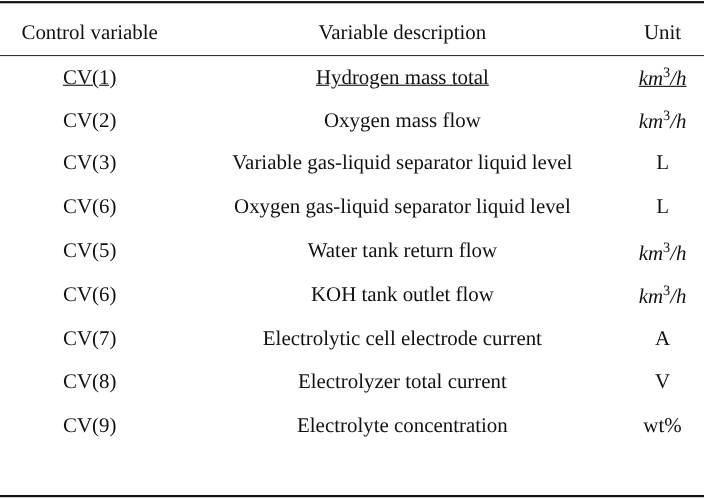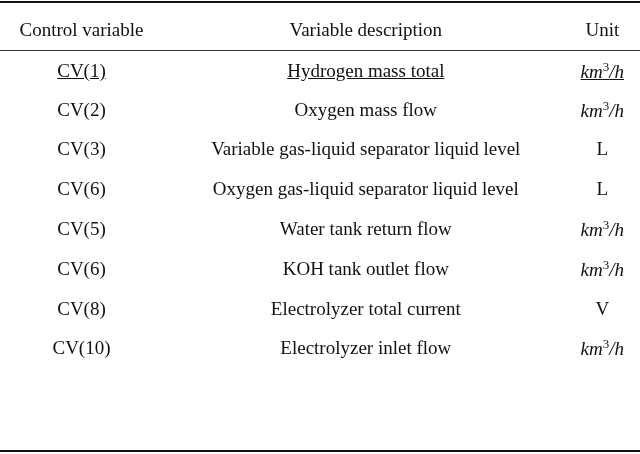--- a/index.html
+++ b/index.html
@@ -60,23 +60,28 @@
       <td class="c1">CV(5)</td>
       <td class="c2">Water tank return flow</td>
       <td class="c3 unit-math"><span>km</span><sup>3</sup><span>/h</span></td>
     </tr>
     <tr>
       <td class="c1">CV(6)</td>
       <td class="c2">KOH tank outlet flow</td>
       <td class="c3 unit-math"><span>km</span><sup>3</sup><span>/h</span></td>
     </tr>
     <tr>
+      <td class="c1">CV(7)</td>
+      <td class="c2">Electrolytic cell electrode current</td>
+      <td class="c3">A</td>
+    </tr>
+    <tr>
       <td class="c1">CV(8)</td>
       <td class="c2">Electrolyzer total current</td>
       <td class="c3">V</td>
     </tr>
     <tr>
-      <td class="c1">CV(10)</td>
-      <td class="c2">Electrolyzer inlet flow</td>
-      <td class="c3 unit-math"><span>km</span><sup>3</sup><span>/h</span></td>
+      <td class="c1">CV(9)</td>
+      <td class="c2">Electrolyte concentration</td>
+      <td class="c3">wt%</td>
     </tr>
   </tbody>
 </table>
 
 </body></html>

